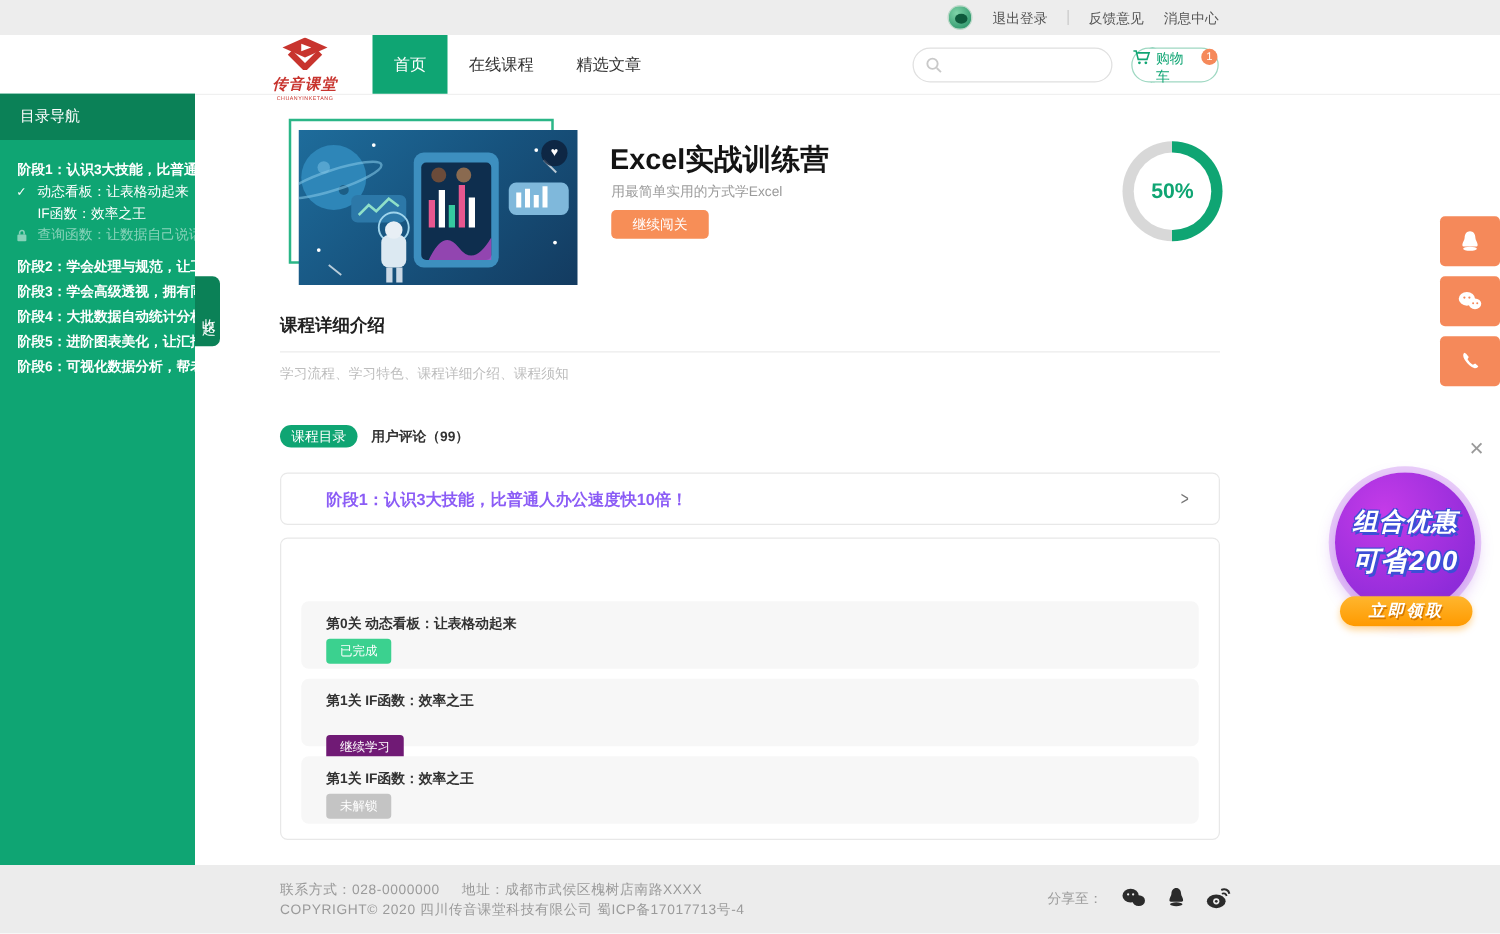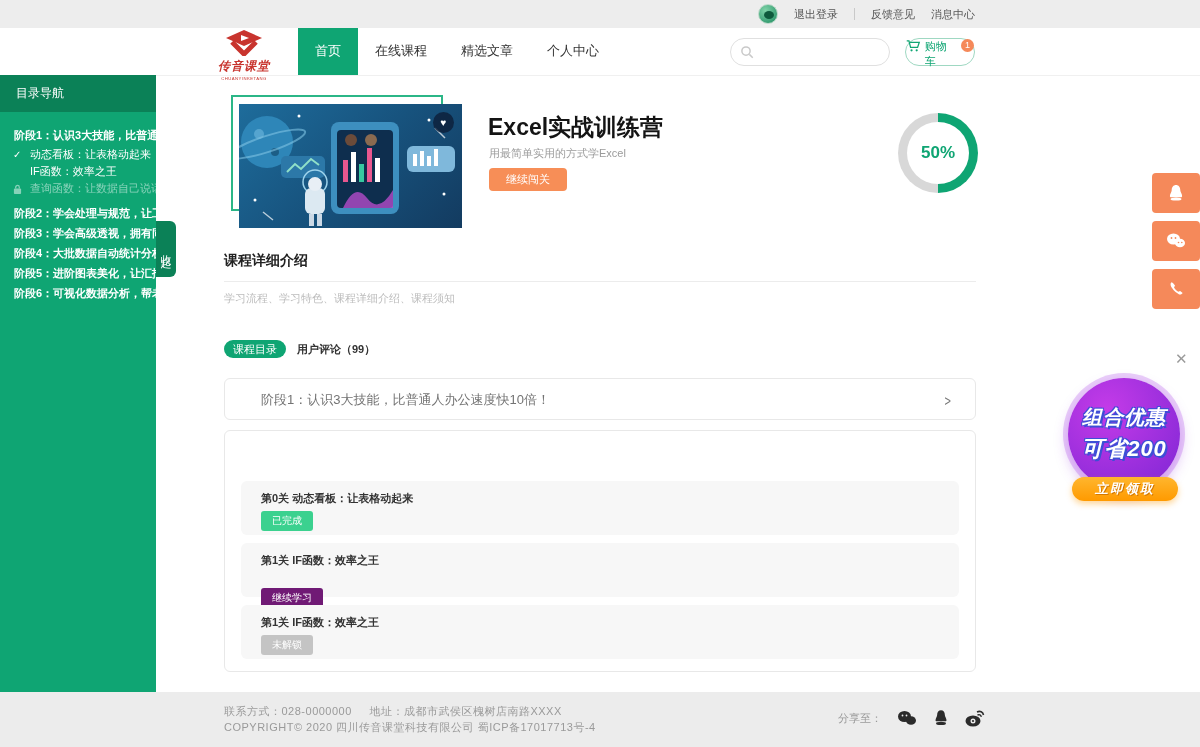--- a/index.html
+++ b/index.html
@@ -12,21 +12,21 @@
   .avatar { width:20px; height:20px; border-radius:50%; background:radial-gradient(circle at 35% 30%, #7fd3a8, #1d8a5f); border:1px solid #bcd9c9; position:relative; overflow:hidden; }
   .avatar::after { content:""; position:absolute; left:5px; top:6px; width:10px; height:8px; border-radius:50%; background:#0e5a3c; }
   .topbar-link { cursor:pointer; }
   .topbar-sep { width:1px; height:12px; background:#c9c9c9; }
 
   
   .nav { position:absolute; top:28px; left:0; width:1200px; height:47px; background:#fff; box-shadow:0 1px 0 #f0f0f0; }
   .logo { position:absolute; left:213px; top:2px; width:62px; text-align:center; }
   .logo-title { font-size:12px; font-weight:bold; font-style:italic; color:#C8342E; letter-spacing:1px; margin-top:-2px; }
   .logo-sub { font-size:5px; color:#C8342E; letter-spacing:.5px; transform:scale(.85); }
-  .nav-items { position:absolute; left:298px; top:0; height:47px; display:flex; align-items:flex-start;font-family:Liberation Mono, monospace; }
+  .nav-items { position:absolute; left:298px; top:0; height:47px; display:flex; align-items:flex-start; }
   .nav-item { height:47px; line-height:47px; font-size:13px; color:#333; padding:0 17px; cursor:pointer; }
   .nav-item.active { background:#0FA573; color:#fff; }
   .search-box { position:absolute; left:730px; top:10px; width:160px; height:28px; border:1px solid #e0e0e0; border-radius:14px; background:#fff; display:flex; align-items:center; }
   .search-box input { border:none; outline:none; flex:1; height:24px; padding-left:30px; font-size:12px; background:transparent; }
   .search-icon { position:absolute; left:9px; top:6px; }
   .search-btn { width:56px; height:28px; margin:-1px -1px 0 0; background:#0FA573; border:none; border-radius:14px; color:#fff; font-size:12px; cursor:pointer; }
   .cart-btn { position:absolute; left:905px; top:10px; width:70px; height:28px; border:1px solid #9fd8c2; border-radius:14px; background:#fff; display:flex; align-items:flex-start; justify-content:center; gap:4px; cursor:pointer; }
   .cart-label { font-size:11px; color:#0FA573; }
   .cart-badge { width:13px; height:13px; border-radius:50%; background:#F5895A; color:#fff; font-size:9px; line-height:13px; text-align:center; }
 
@@ -59,21 +59,21 @@
   .h-divider { position:absolute; left:224px; top:281px; width:752px; height:1px; background:#ececec; }
   .detail-meta { position:absolute; left:224px; top:291px; font-size:11px; color:#bdbdbd; }
   .tab-pill { position:absolute; left:224px; top:340px; width:62px; height:18px; background:#0FA573; border:none; border-radius:9px; color:#fff; font-size:11px; cursor:pointer; }
   .tab-plain { position:absolute; left:297px; top:342px; font-size:11px; font-weight:bold; color:#333; cursor:pointer; }
 
   
   .acc-card { position:absolute; left:224px; width:752px; background:#fff; border:1px solid #E8E8E8; border-radius:6px; }
   .acc-card1 { top:378px; height:42px; }
   .acc-card2 { top:430px; height:242px; }
   .acc-head { position:relative; height:42px; display:flex; align-items:center; padding:0 24px; cursor:pointer; }
-  .acc-title { font-size:13px; font-weight:400; color:#737373;padding-left:12px; }
+  .acc-title { font-size:13px; font-weight:700; color:#8b5cf6;padding-left:12px; }
   .acc-chev { position:absolute; right:24px; color:#666; font-size:11px; }
   .lesson { position:absolute; left:16px; width:718px; height:54px; background:#F7F7F7; border-radius:6px; padding:10px 20px; cursor:pointer; }
   .lesson-title { font-size:11px; font-weight:600; color:#333; }
   .badge { display:inline-block; margin-top:5px; padding:3px 11px; border-radius:3px; font-size:10px; color:#fff; }
   .badge.done { background:#3BD18F; }
   .badge.cont { background:#701a75;margin-top:20px; }
   .badge.lock { background:#C4C4C4; }
 
   
   .float-btn { position:absolute; left:1152px; width:48px; height:40px; background:#F5895A; border-radius:4px; display:flex; align-items:center; justify-content:center; cursor:pointer; }
@@ -114,21 +114,20 @@
         <polygon points="17,5 25,8 17,11" fill="#fff"></polygon>
         <path d="M8 12 L20 24 L32 12" fill="none" stroke="#C8342E" stroke-width="5"></path>
       </svg>
       <div class="logo-title">传音课堂</div>
       <div class="logo-sub">CHUANYINKETANG</div>
     </div>
     <div class="nav-items">
       <div class="nav-item active">首页</div>
       <div class="nav-item">在线课程</div>
       <div class="nav-item">精选文章</div>
-      <div class="nav-item">个人中心</div>
     </div>
     <div class="search-box">
       <span class="search-icon">
         <svg width="15" height="15" viewBox="0 0 20 20">
             <circle cx="8" cy="8" r="5.5" fill="none" stroke="#c9c9c9" stroke-width="2"></circle>
             <line x1="12.5" y1="12.5" x2="17" y2="17" stroke="#c9c9c9" stroke-width="2"></line>
           </svg>
       </span>
       <input type="text" value="" style="">
       <button class="search-btn">搜索</button>

